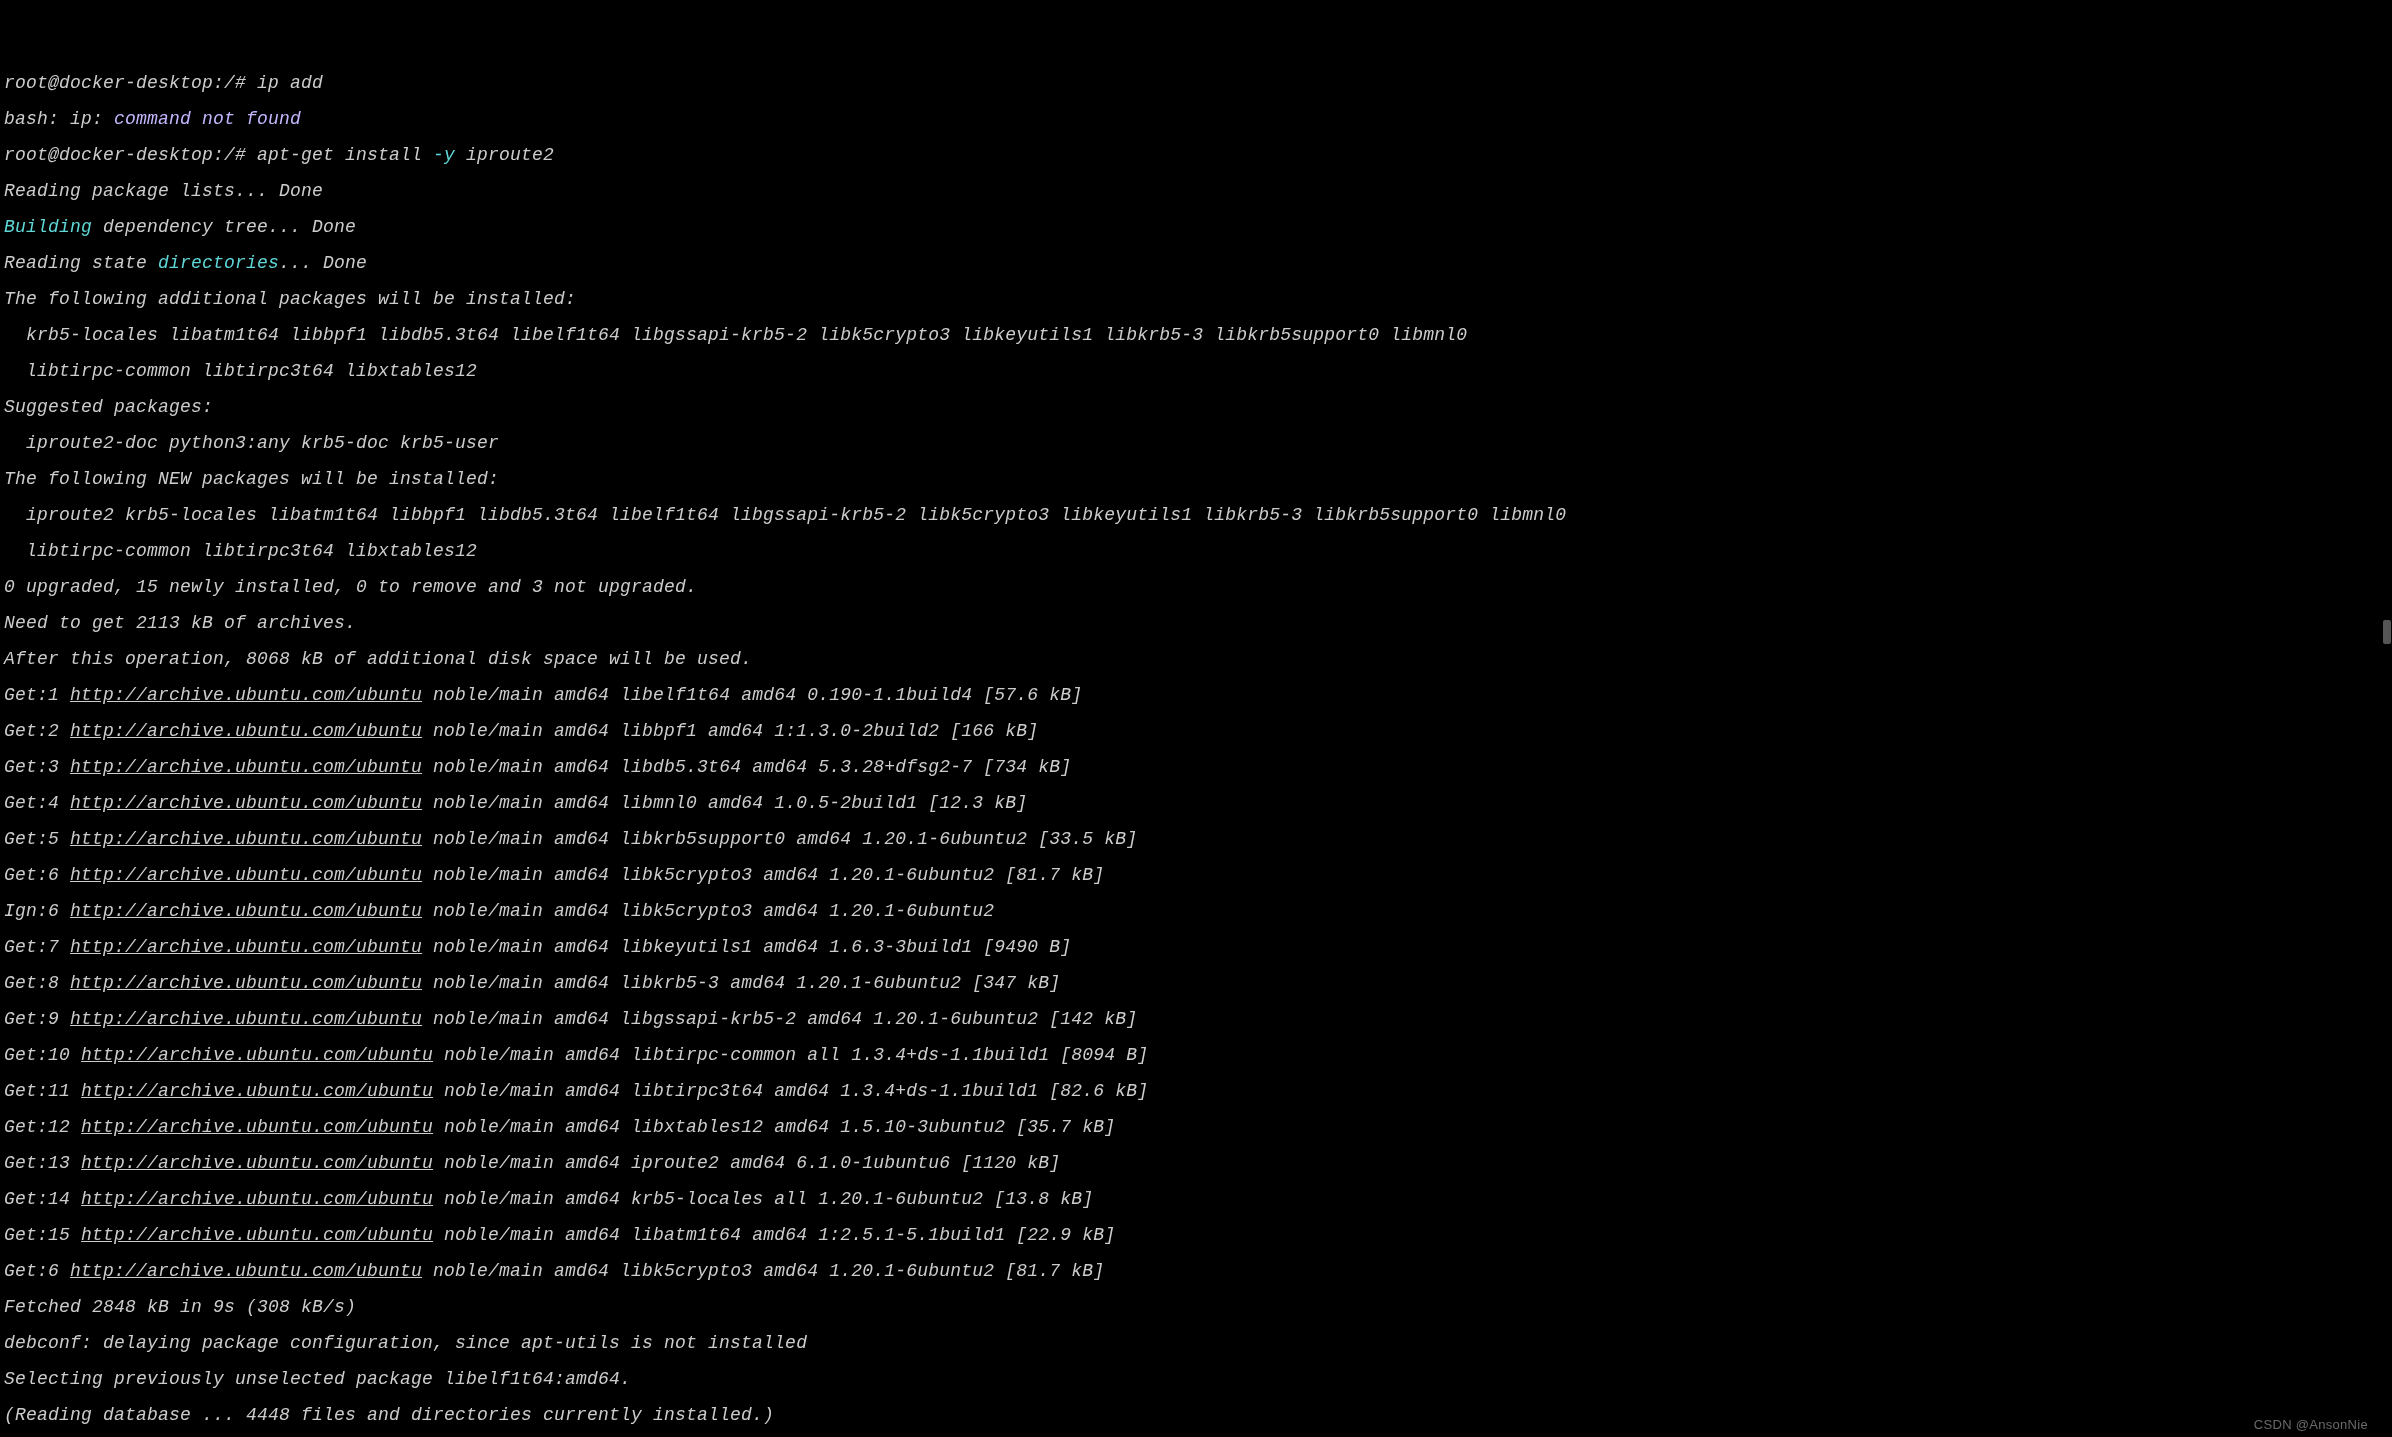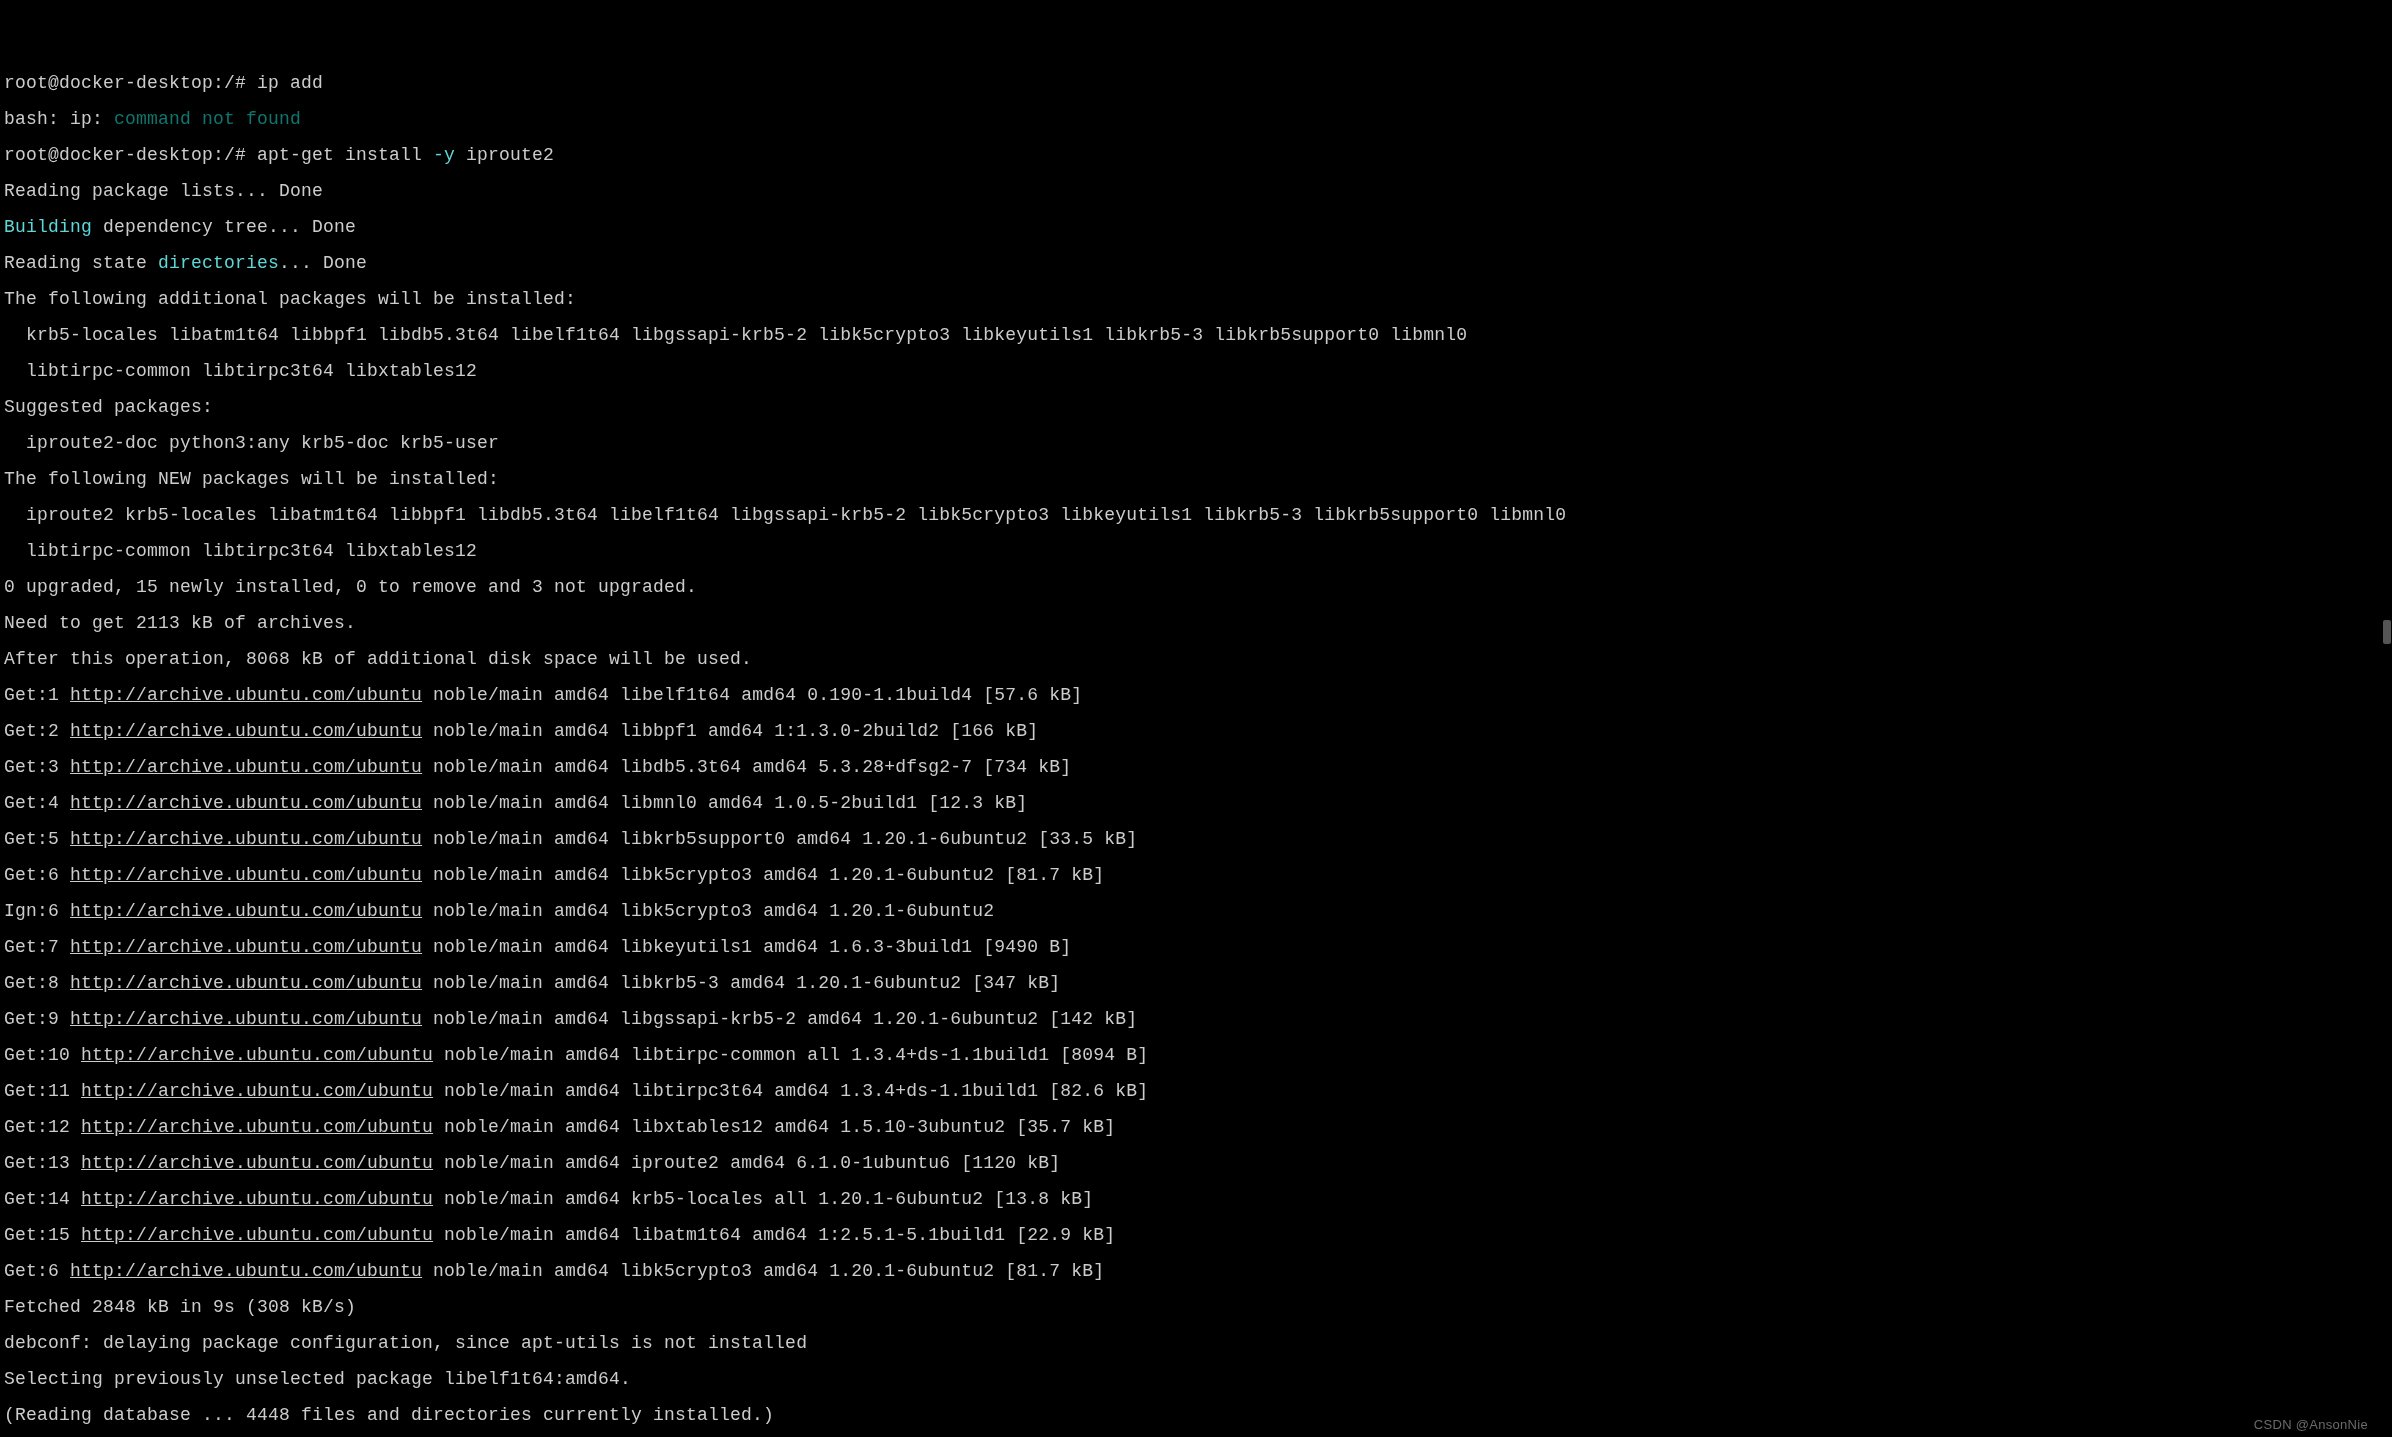--- a/index.html
+++ b/index.html
@@ -15,22 +15,23 @@
       line-height: 1.0;
       padding: 2px 4px;
       letter-spacing: 0.2px;
       white-space: pre;
       overflow-x: hidden;
       position: relative;
       min-height: 100vh;
     }
     .line {
       white-space: pre;
+      font-style: italic;
     }
-    .yellow { color: #0f766e; }
+    .yellow { color: #c4b5fd; }
     .cyan { color: #5fd7d7; }
     .underline { text-decoration: underline; }
     .scrollbar {
       position: fixed;
       right: 1px;
       top: 620px;
       width: 8px;
       height: 24px;
       background: #555;
       border-radius: 2px;

